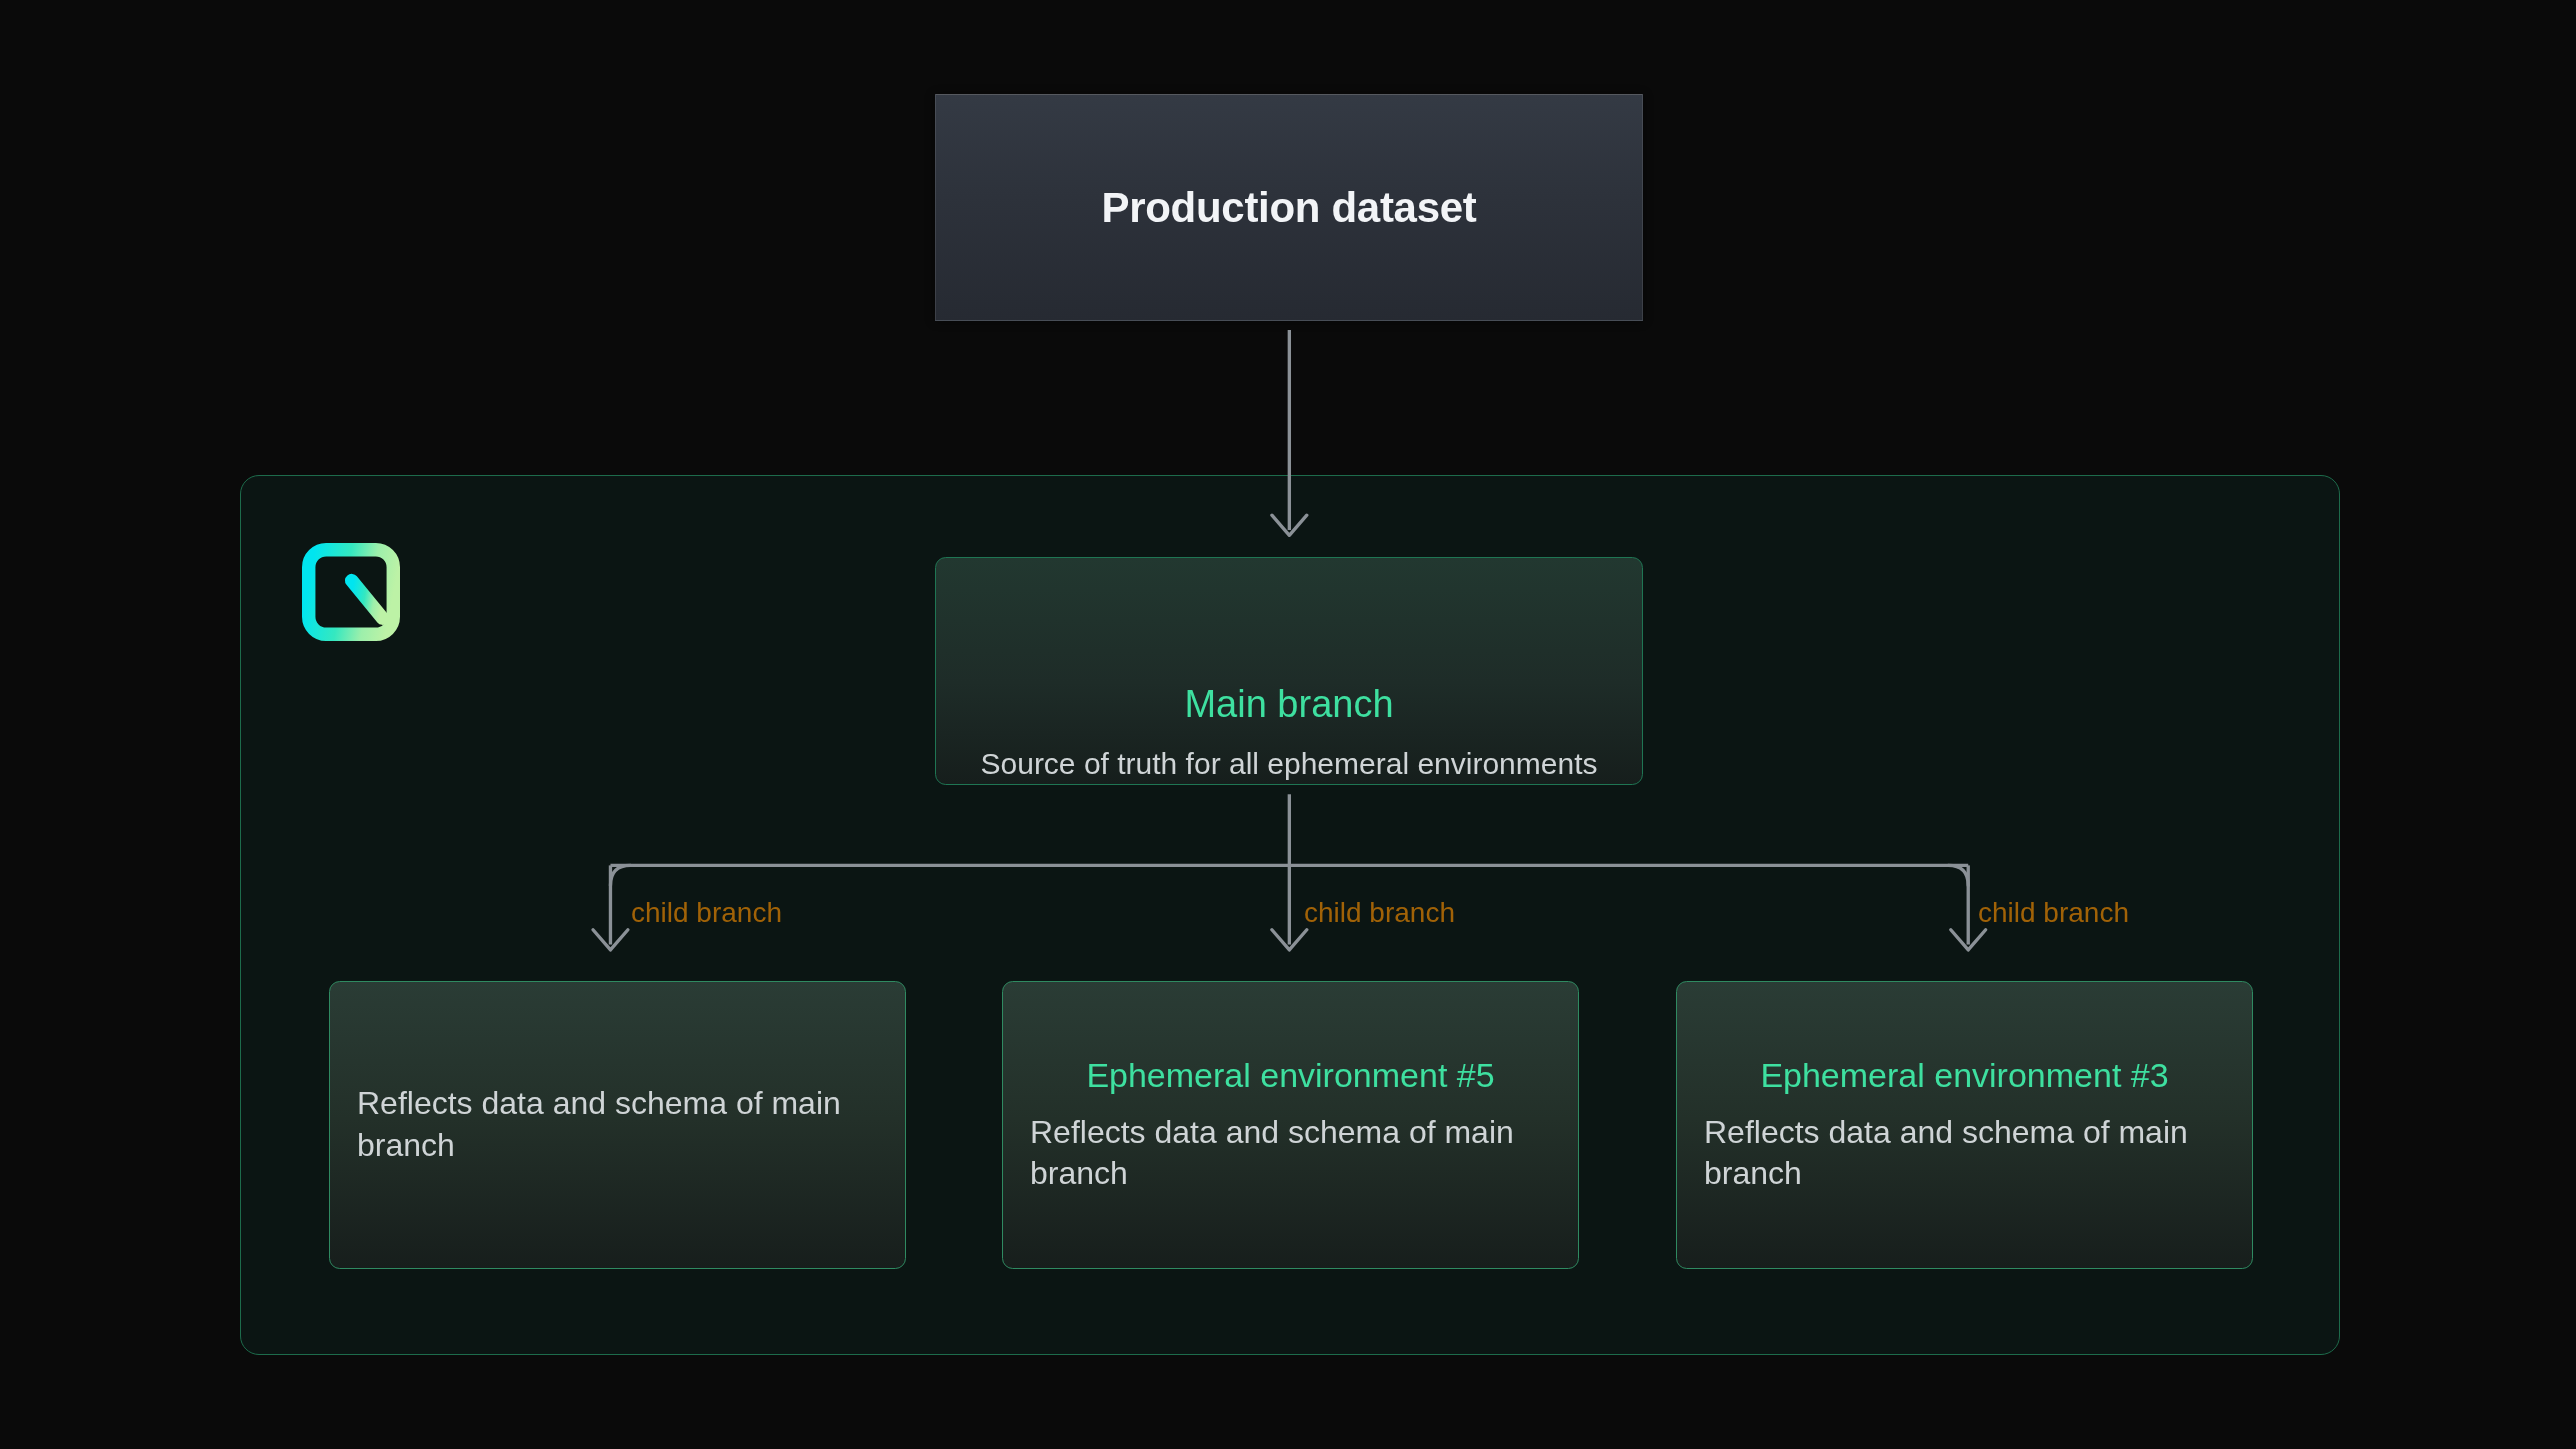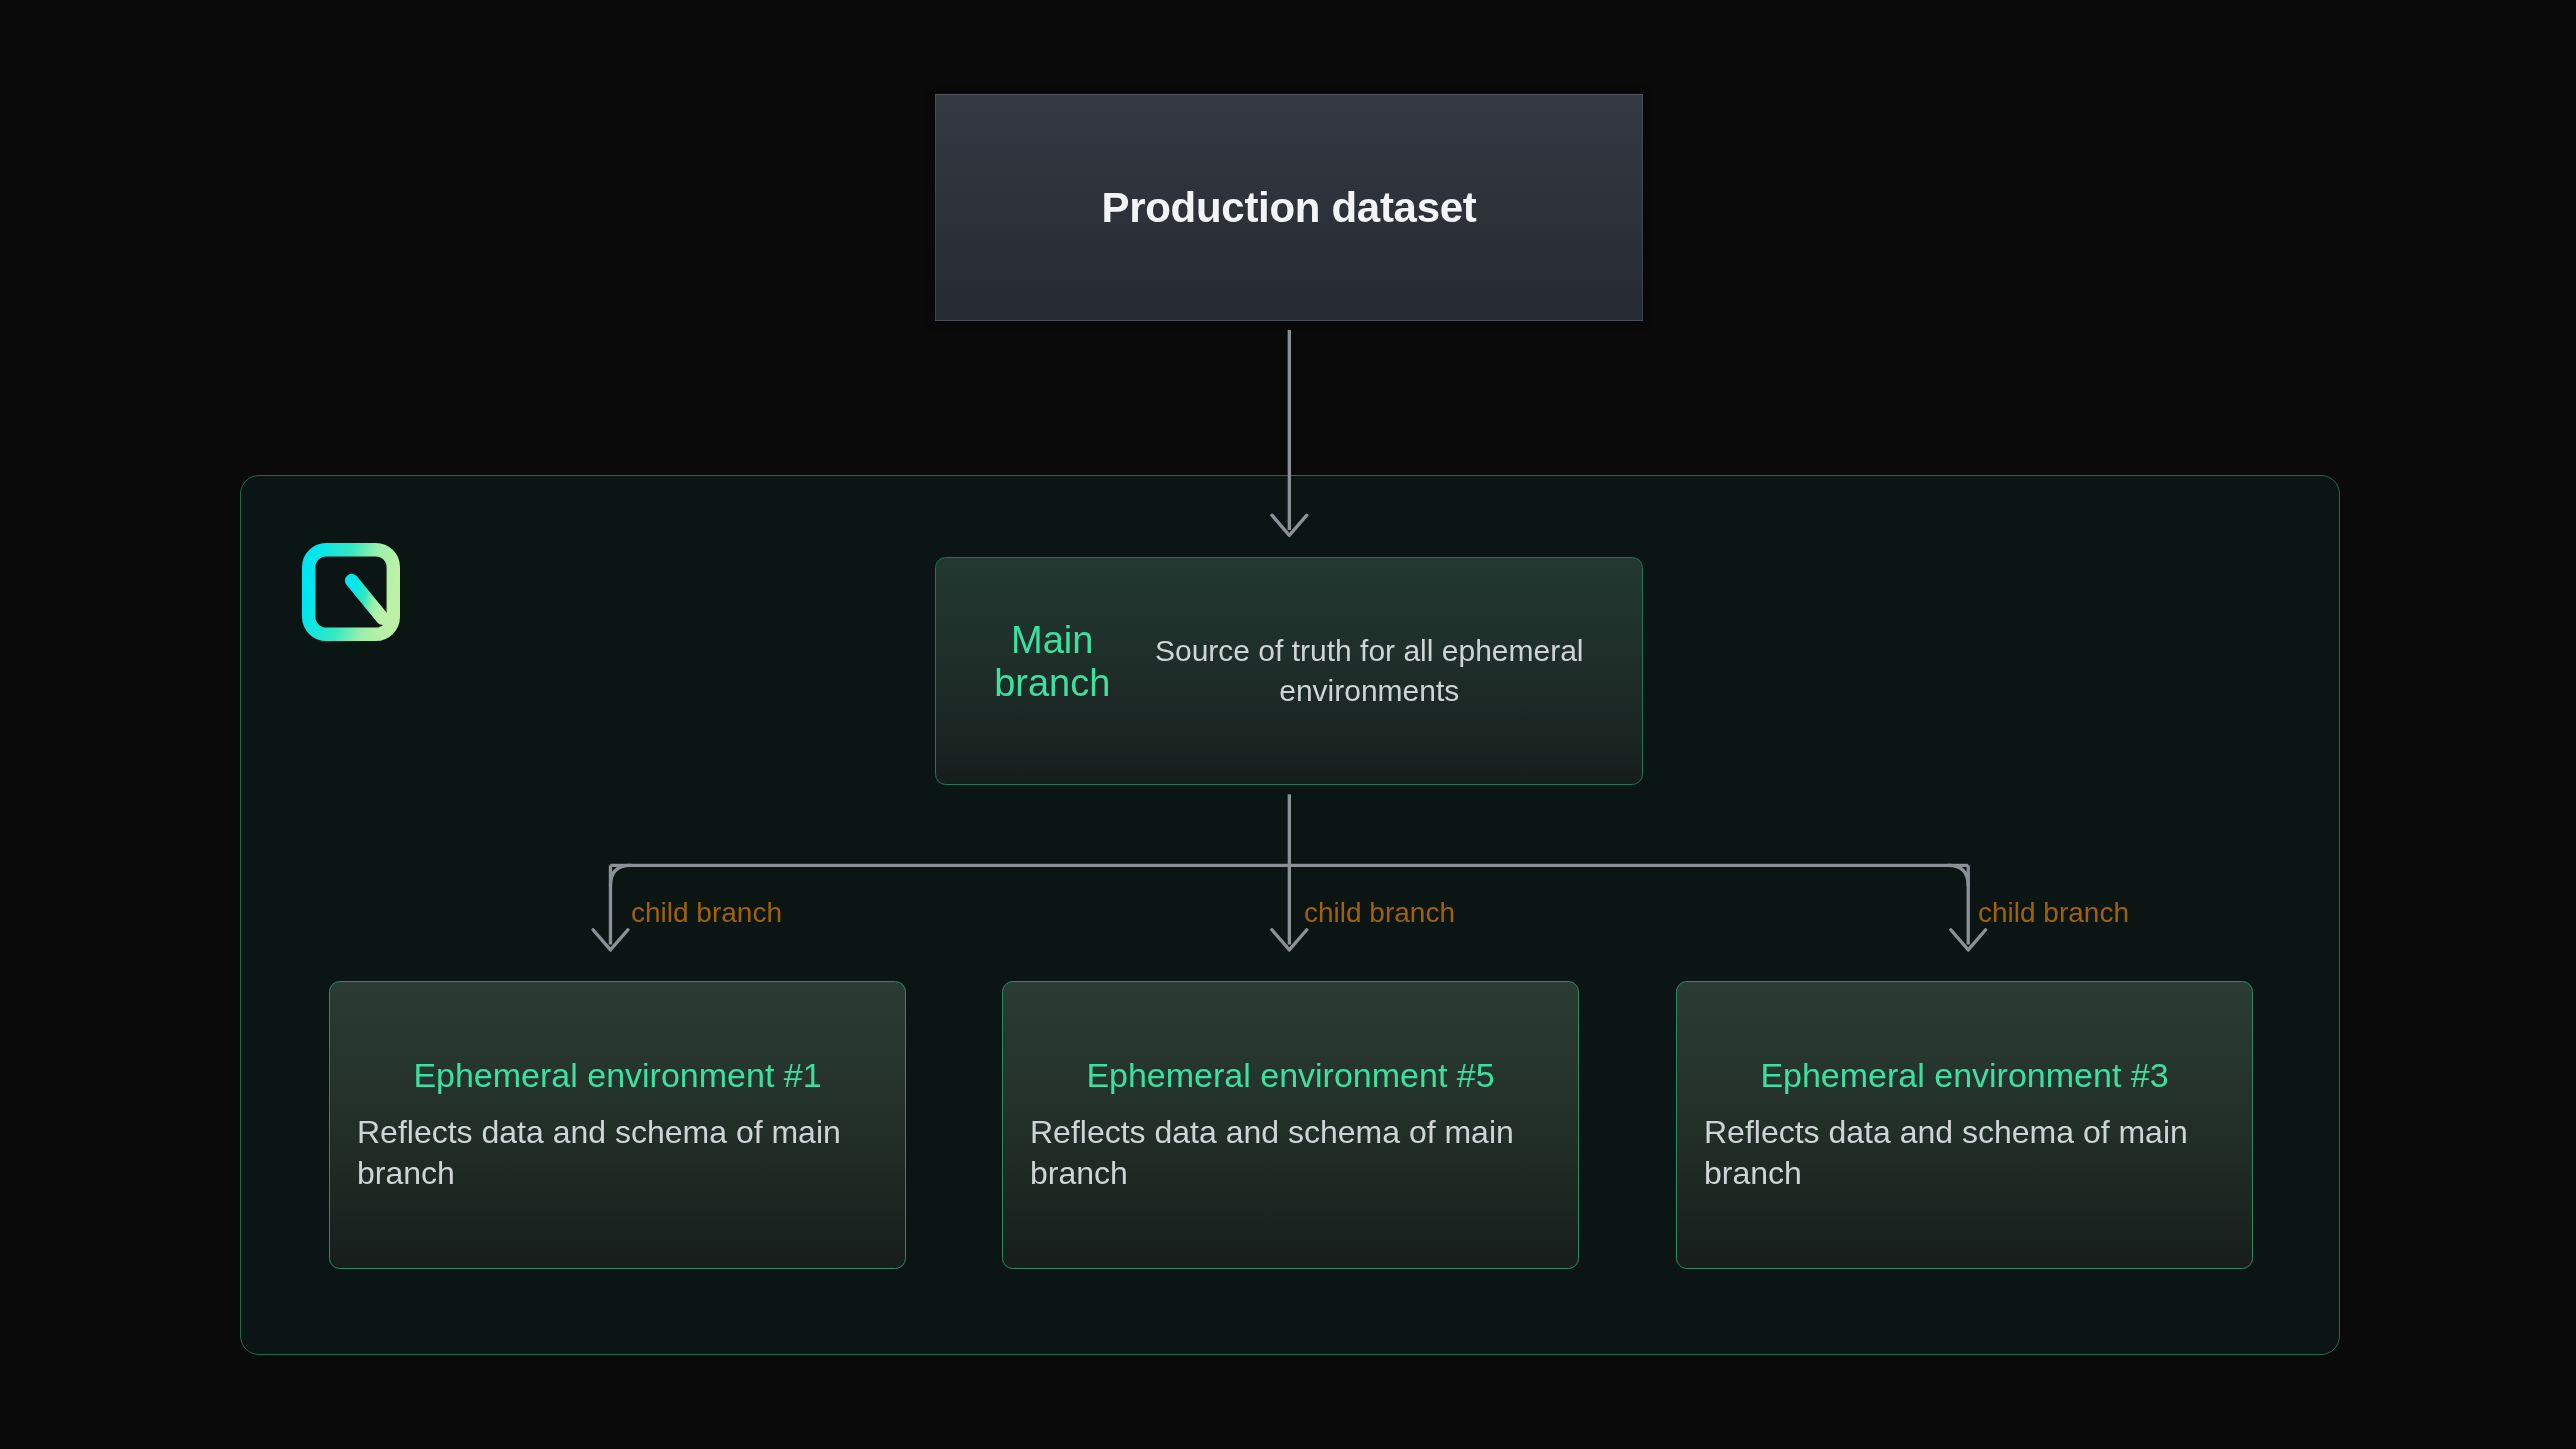--- a/index.html
+++ b/index.html
@@ -37,22 +37,22 @@
   .logo{
     position:absolute; left:302px; top:543px; width:98px; height:98px;
   }
 
   
   .main-box{
     position:absolute; left:935px; top:557px; width:708px; height:228px;
     border-radius:10.7px;
     background:linear-gradient(180deg,#223830 0%, #1e2c28 55%, #161e1c 100%);
     border:1.3px solid #1f7553;
-    display:flex; align-items:center; justify-content:flex-end;
-    padding:16px 36px;
+    display:flex; flex-direction:column; align-items:center; justify-content:flex-end;
+    padding:0 36px;
   }
   .main-title{
     font-size:38px; font-weight:400; color:#3ee0a0; line-height:1.15;
     margin-bottom:17.4px; text-align:center;
   }
   .main-sub{
     font-size:30px; font-weight:400; color:#cfd4d6; line-height:1.32;
     text-align:center;
   }
 
@@ -117,21 +117,20 @@
       <path d="M126 20 L126 112" fill="none" stroke="url(#neonGrad)" stroke-width="20" stroke-linecap="round"></path>
     </svg>
   </div>
 
   <div class="main-box">
     <div class="main-title">Main branch</div>
     <div class="main-sub">Source of truth for all ephemeral environments</div>
   </div>
 
   <div class="eph-box eph-1">
-    <div class="eph-title">Ephemeral environment #1</div>
     <div class="eph-sub">Reflects data and schema of main branch</div>
   </div>
 
   <div class="eph-box eph-2">
     <div class="eph-title">Ephemeral environment #5</div>
     <div class="eph-sub">Reflects data and schema of main branch</div>
   </div>
 
   <div class="eph-box eph-3">
     <div class="eph-title">Ephemeral environment #3</div>

